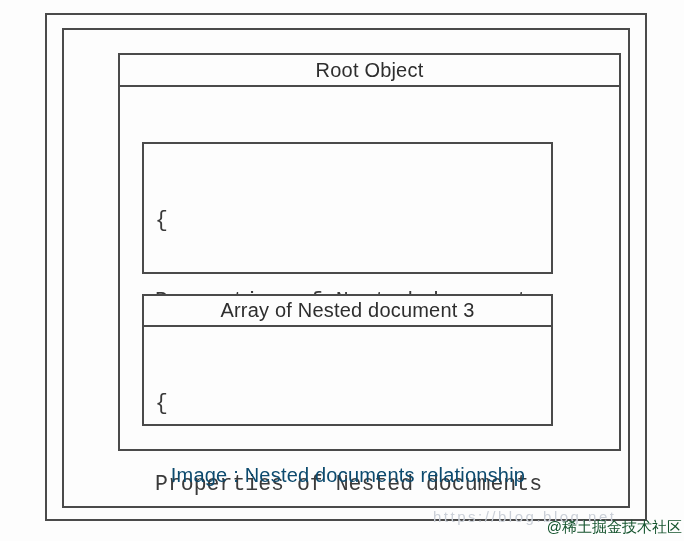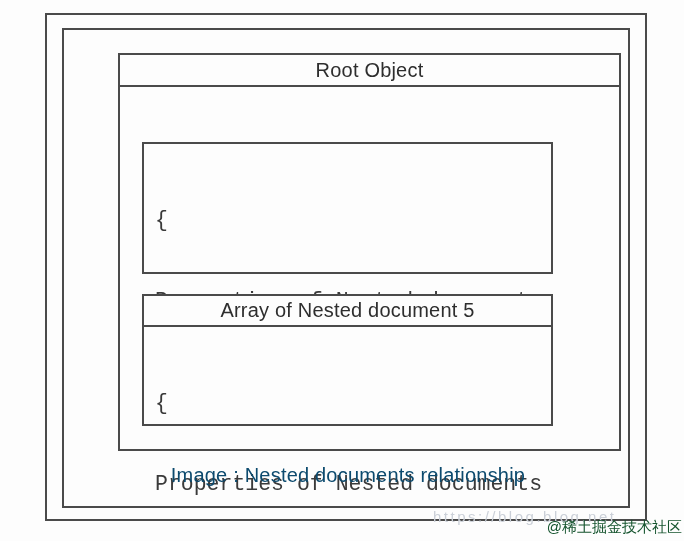--- a/index.html
+++ b/index.html
@@ -115,21 +115,21 @@
 
       <div class="array-box first">
         <div class="array-body">
           <div>{</div>
           <div>Properties of Nested documents</div>
           <div>}</div>
         </div>
       </div>
 
       <div class="array-box second">
-        <div class="array-header">Array of Nested document 5</div>
+        <div class="array-header">Array of Nested document 3</div>
         <div class="array-body">
           <div>{</div>
           <div>Properties of Nested documents</div>
           
         </div>
       </div>
     </div>
 
     <div class="caption">Image : Nested documents relationship</div>
   </div>

